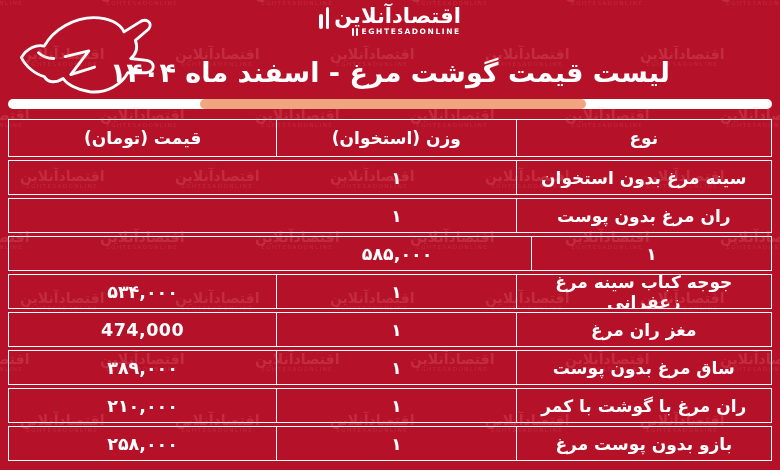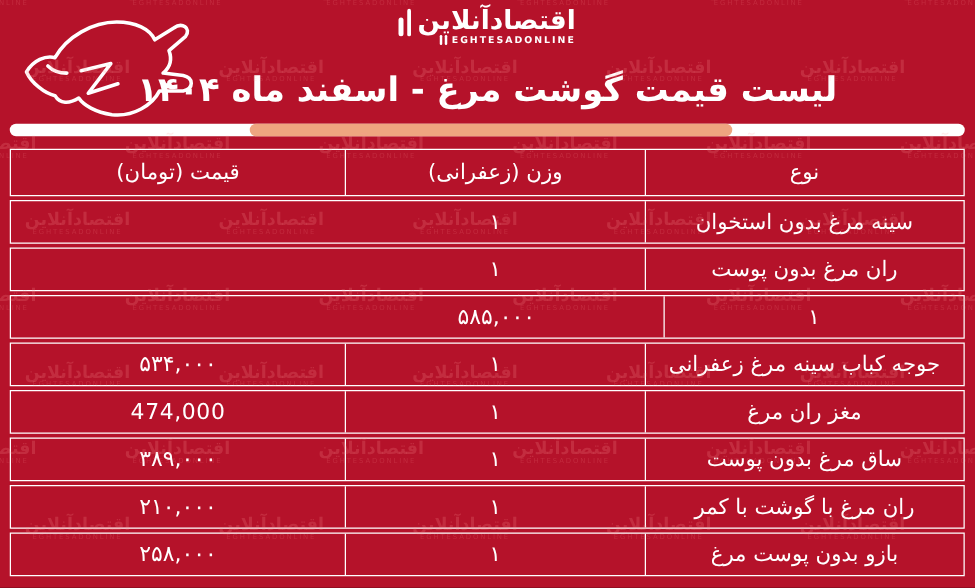--- a/index.html
+++ b/index.html
@@ -35,21 +35,21 @@
   .title { text-align:center; font-size:27px; font-weight:bold; margin-top:7px; line-height:34px; }
   .divider { position:relative; margin:9px 8px 0; height:10px; background:#ffffff; border-radius:5px; }
   .divider-accent { position:absolute; left:192px; top:0; width:386px; height:10px; border-radius:5px; }
   
   .price-table { position:relative; z-index:2; margin:10px 8px 0; display:flex; flex-direction:column; gap:3px; }
   .t-row { display:flex; direction:rtl; border:1.5px solid #ffffff; background:#b5122a; }
   .t-row.t-head { height:38px; }
   .t-row.t-data { height:35px; }
   .cell {
     display:flex; align-items:center; justify-content:center;
-    font-weight:normal; text-align:center; overflow:hidden;
+    font-weight:bold; text-align:center; overflow:hidden;
   }
   .cell + .cell { border-inline-start:1.5px solid #ffffff; }
   .cell.c-type  { width:33.4%; font-size:17px; }
   .cell.c-wt    { width:31.4%; font-size:17px; }
   .cell.c-price { width:35.2%; font-size:17.5px; letter-spacing:0.5px; }
   .t-head .cell { font-size:17px; }
 </style>
 </head>
 <body>
 
@@ -267,21 +267,21 @@
     <div class="title">لیست قیمت گوشت مرغ - اسفند ماه ۱۴۰۴</div>
 
     <div class="divider">
       <div class="divider-accent" id="divider-accent" style="background: rgb(238, 165, 128);"></div>
     </div>
   </div>
 
   <div class="price-table">
     <div class="t-row t-head">
       <div class="cell c-type">نوع</div>
-      <div class="cell c-wt">وزن (زعفرانی)</div>
+      <div class="cell c-wt">وزن (استخوان)</div>
       <div class="cell c-price">قیمت (تومان)</div>
     </div>
     <div id="t-body" style="display:flex;flex-direction:column;gap:3px;">
         <div class="t-row t-data">
           <div class="cell c-type">سینه مرغ بدون استخوان</div>
           <div class="cell c-wt">۱</div>
         </div>
         <div class="t-row t-data">
           <div class="cell c-type">ران مرغ بدون پوست</div>
           <div class="cell c-wt">۱</div>

